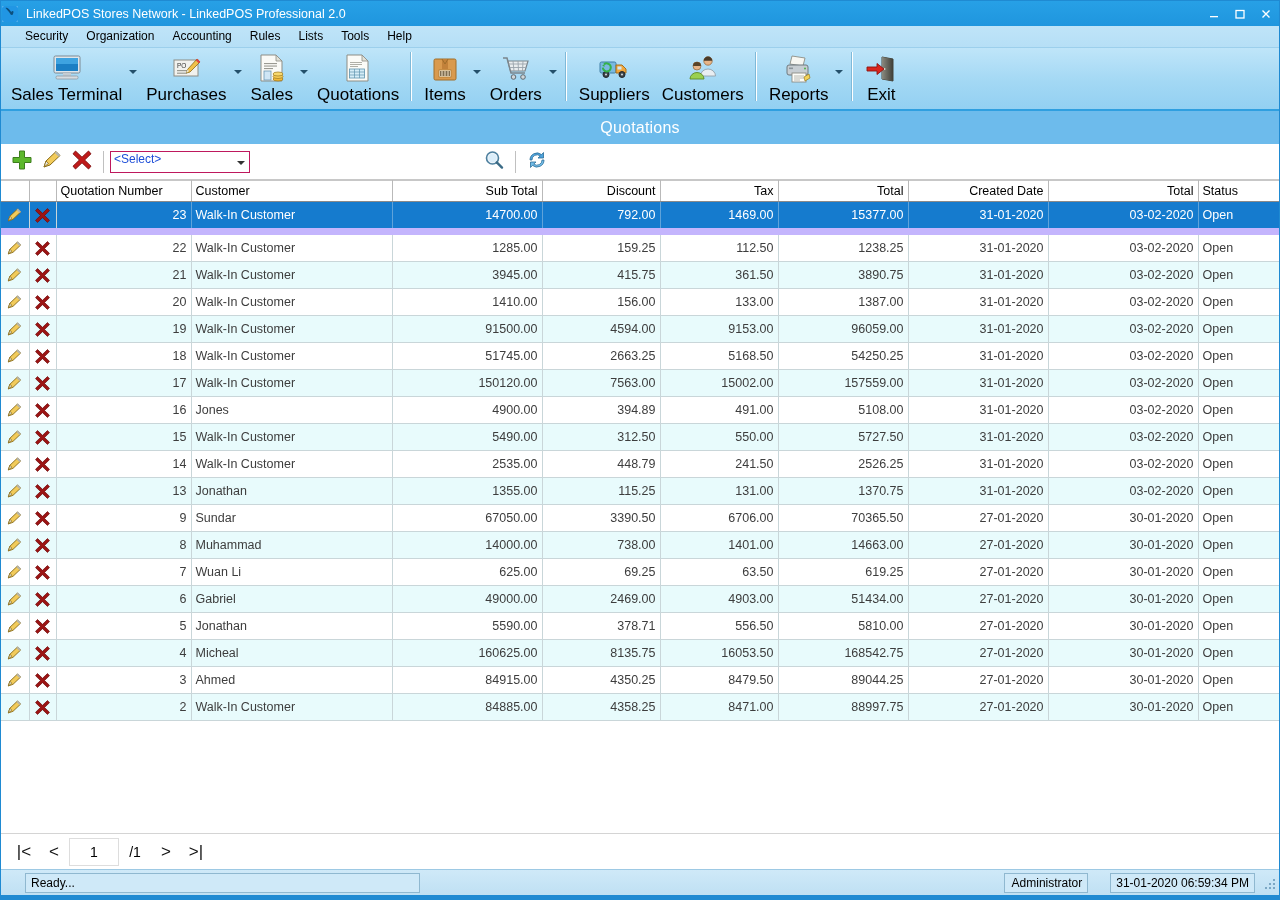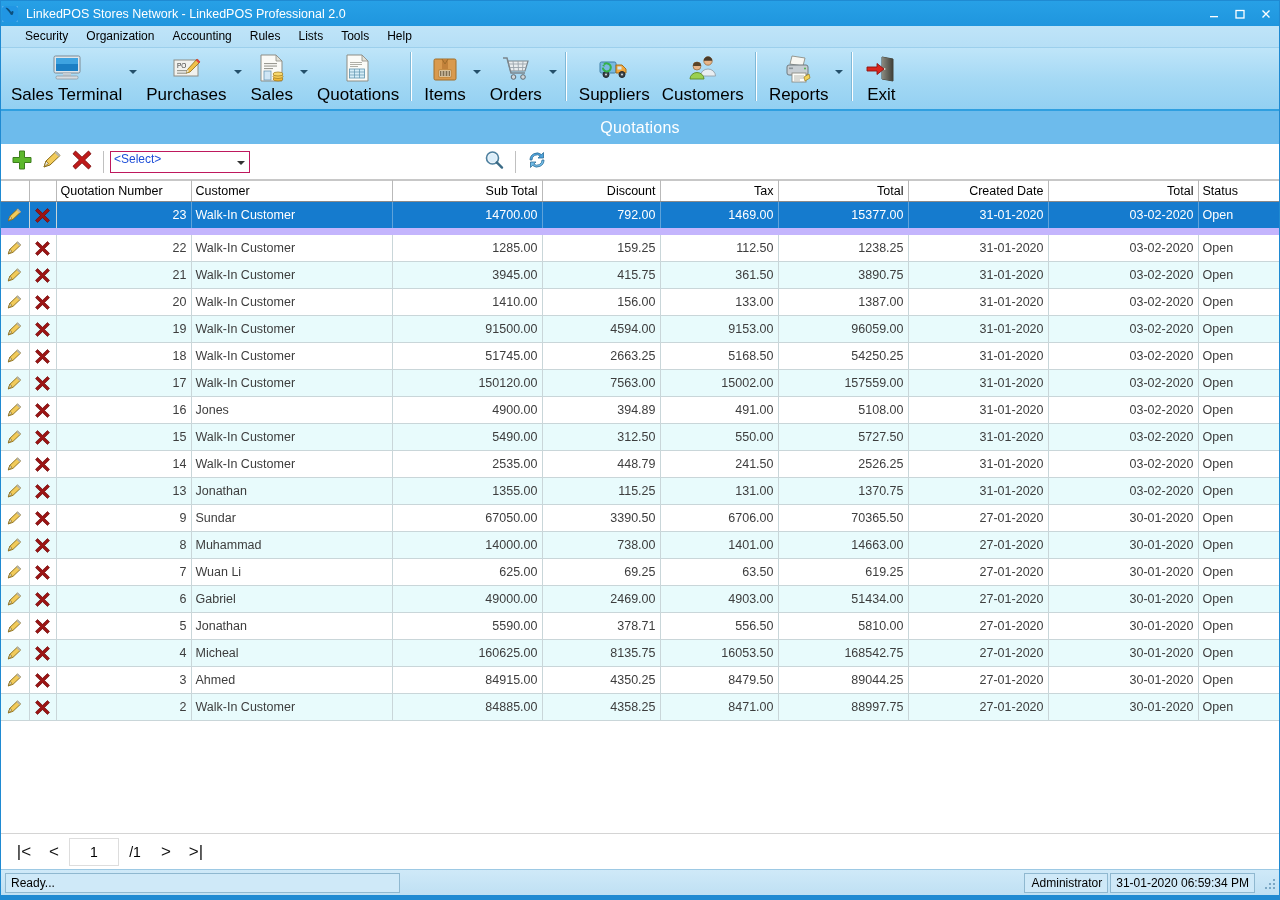--- a/index.html
+++ b/index.html
@@ -256,20 +256,21 @@
     padding: 0 4px;
     border-top: 1px solid #9dc9e4;
   }
   .sb-panel {
     height: 20px;
     border: 1px solid #8fb8d0;
     background: #cfe9f8;
     display: flex; align-items: center;
     font-size: 12px; color: #000000;
     padding: 0 5px;
+    margin-left: 20px;
   }
   .sb-ready { width: 395px; }
   .sb-spacer { flex: 1 1 auto; }
   .sb-user { margin-right: 2px; padding-left: 7px; }
   .sb-time { margin-right: 6px; }
   .sb-grip {
     width: 12px; height: 12px;
     position: relative; margin-left: 2px;
   }
   .sb-grip i {

